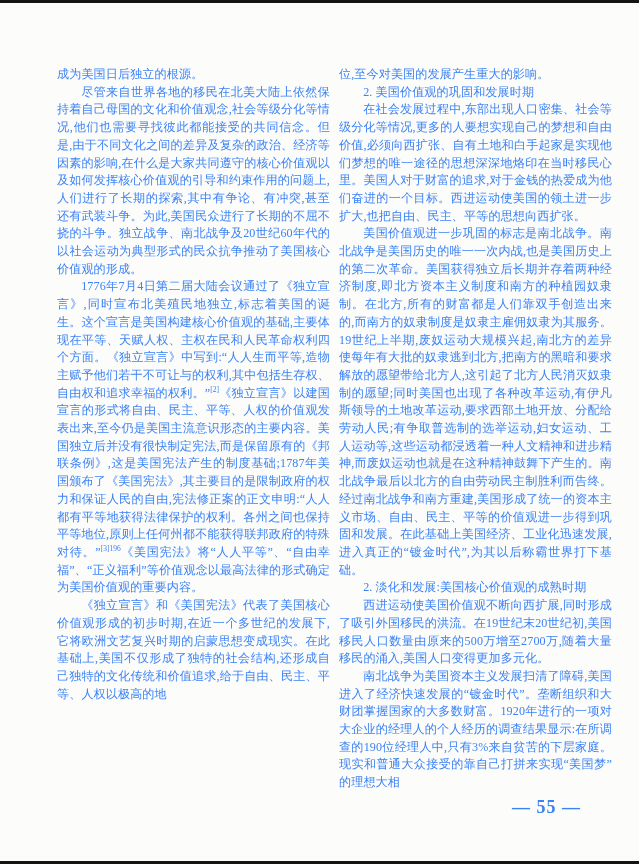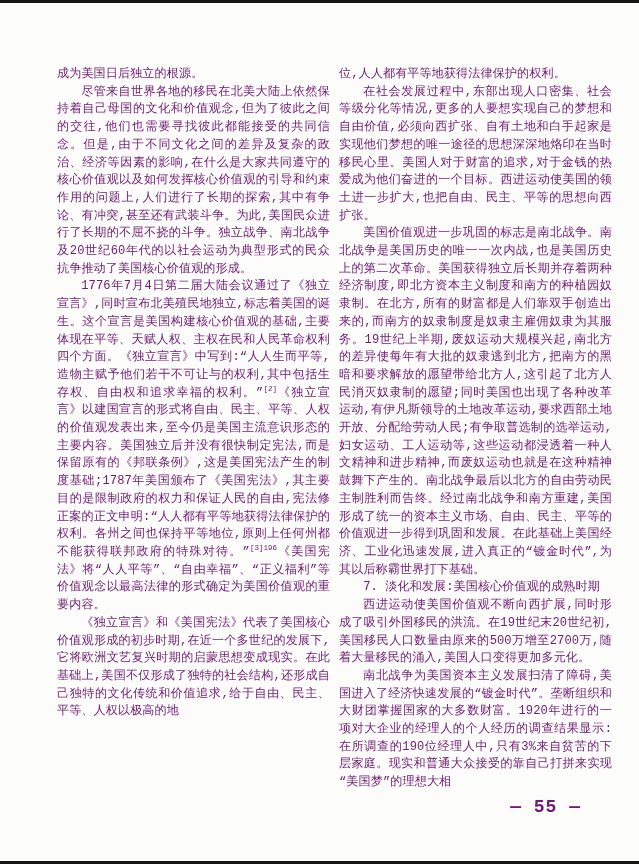--- a/index.html
+++ b/index.html
@@ -7,22 +7,22 @@
     padding: 0;
     background: #d8d8d8;
   }
   .scan-page {
     position: relative;
     width: 639px;
     height: 864px;
     margin: 0 auto;
     background: #fcfcfa;
     overflow: hidden;
-    font-family: Liberation Mono, monospace;
-    color: #701a75;
+    font-family: Liberation Serif, serif;
+    color: #3b82f6;
   }
   .scan-edge {
     position: absolute;
     left: 0;
     width: 100%;
     background: #141414;
   }
   .scan-edge.top { top: 0; height: 3px; }
   .scan-edge.bottom { bottom: 0; height: 3px; }
 
@@ -71,29 +71,30 @@
 </style>
 </head>
 <body>
 
 <div class="scan-page">
   <div class="scan-edge top"></div>
 
   <div class="content">
     <div class="col">
         <p class="body continued"><span>成为美国日后独立的根源。</span></p>
-        <p class="body"><span>尽管来自世界各地的移民在北美大陆上依然保持着自己母国的文化和价值观念,但为了彼此之间的交往,他们也需要寻找彼此都能接受的共同信念。但是,由于不同文化之间的差异及复杂的政治、经济等因素的影响,在什么是大家共同遵守的核心价值观以及如何发挥核心价值观的引导和约束作用的问题上,人们进行了长期的探索,其中有争论、有冲突,甚至还有武装斗争。为此,美国民众进行了长期的不屈不挠的斗争。独立战争、南北战争及20世纪60年代的以社会运动为典型形式的民众抗争推动了美国核心价值观的形成。</span></p>
+        <p class="body"><span>尽管来自世界各地的移民在北美大陆上依然保持着自己母国的文化和价值观念,社会等级分化等情况,他们也需要寻找彼此都能接受的共同信念。但是,由于不同文化之间的差异及复杂的政治、经济等因素的影响,在什么是大家共同遵守的核心价值观以及如何发挥核心价值观的引导和约束作用的问题上,人们进行了长期的探索,其中有争论、有冲突,甚至还有武装斗争。为此,美国民众进行了长期的不屈不挠的斗争。独立战争、南北战争及20世纪60年代的以社会运动为典型形式的民众抗争推动了美国核心价值观的形成。</span></p>
         <p class="body"><span>1776年7月4日第二届大陆会议通过了《独立宣言》,同时宣布北美殖民地独立,标志着美国的诞生。这个宣言是美国构建核心价值观的基础,主要体现在平等、天赋人权、主权在民和人民革命权利四个方面。《独立宣言》中写到:“人人生而平等,造物主赋予他们若干不可让与的权利,其中包括生存权、自由权和追求幸福的权利。”</span><sup>[2]</sup><span>《独立宣言》以建国宣言的形式将自由、民主、平等、人权的价值观发表出来,至今仍是美国主流意识形态的主要内容。美国独立后并没有很快制定宪法,而是保留原有的《邦联条例》,这是美国宪法产生的制度基础;1787年美国颁布了《美国宪法》,其主要目的是限制政府的权力和保证人民的自由,宪法修正案的正文申明:“人人都有平等地获得法律保护的权利。各州之间也保持平等地位,原则上任何州都不能获得联邦政府的特殊对待。”</span><sup>[3]196</sup><span>《美国宪法》将“人人平等”、“自由幸福”、“正义福利”等价值观念以最高法律的形式确定为美国价值观的重要内容。</span></p>
         <p class="body"><span>《独立宣言》和《美国宪法》代表了美国核心价值观形成的初步时期,在近一个多世纪的发展下,它将欧洲文艺复兴时期的启蒙思想变成现实。在此基础上,美国不仅形成了独特的社会结构,还形成自己独特的文化传统和价值追求,给于自由、民主、平等、人权以极高的地</span></p>
       </div>
     <div class="col">
-        <p class="body continued"><span>位,人人都有平等地获得法律保护的权利。</span></p>
+        <p class="body continued"><span>位,至今对美国的发展产生重大的影响。</span></p>
+        <p class="sub-heading"><span>2. 美国价值观的巩固和发展时期</span></p>
         <p class="body"><span>在社会发展过程中,东部出现人口密集、社会等级分化等情况,更多的人要想实现自己的梦想和自由价值,必须向西扩张、自有土地和白手起家是实现他们梦想的唯一途径的思想深深地烙印在当时移民心里。美国人对于财富的追求,对于金钱的热爱成为他们奋进的一个目标。西进运动使美国的领土进一步扩大,也把自由、民主、平等的思想向西扩张。</span></p>
         <p class="body"><span>美国价值观进一步巩固的标志是南北战争。南北战争是美国历史的唯一一次内战,也是美国历史上的第二次革命。美国获得独立后长期并存着两种经济制度,即北方资本主义制度和南方的种植园奴隶制。在北方,所有的财富都是人们靠双手创造出来的,而南方的奴隶制度是奴隶主雇佣奴隶为其服务。19世纪上半期,废奴运动大规模兴起,南北方的差异使每年有大批的奴隶逃到北方,把南方的黑暗和要求解放的愿望带给北方人,这引起了北方人民消灭奴隶制的愿望;同时美国也出现了各种改革运动,有伊凡斯领导的土地改革运动,要求西部土地开放、分配给劳动人民;有争取普选制的选举运动,妇女运动、工人运动等,这些运动都浸透着一种人文精神和进步精神,而废奴运动也就是在这种精神鼓舞下产生的。南北战争最后以北方的自由劳动民主制胜利而告终。经过南北战争和南方重建,美国形成了统一的资本主义市场、自由、民主、平等的价值观进一步得到巩固和发展。在此基础上美国经济、工业化迅速发展,进入真正的“镀金时代”,为其以后称霸世界打下基础。</span></p>
-        <p class="sub-heading"><span>7. 淡化和发展:美国核心价值观的成熟时期</span></p>
+        <p class="sub-heading"><span>2. 淡化和发展:美国核心价值观的成熟时期</span></p>
         <p class="body"><span>西进运动使美国价值观不断向西扩展,同时形成了吸引外国移民的洪流。在19世纪末20世纪初,美国移民人口数量由原来的500万增至2700万,随着大量移民的涌入,美国人口变得更加多元化。</span></p>
         <p class="body"><span>南北战争为美国资本主义发展扫清了障碍,美国进入了经济快速发展的“镀金时代”。垄断组织和大财团掌握国家的大多数财富。1920年进行的一项对大企业的经理人的个人经历的调查结果显示:在所调查的190位经理人中,只有3%来自贫苦的下层家庭。现实和普通大众接受的靠自己打拼来实现“美国梦”的理想大相</span></p>
       </div>
   </div>
 
   <div class="page-footer">— 55 —</div>
 
   <div class="scan-edge bottom"></div>
 </div>
 

